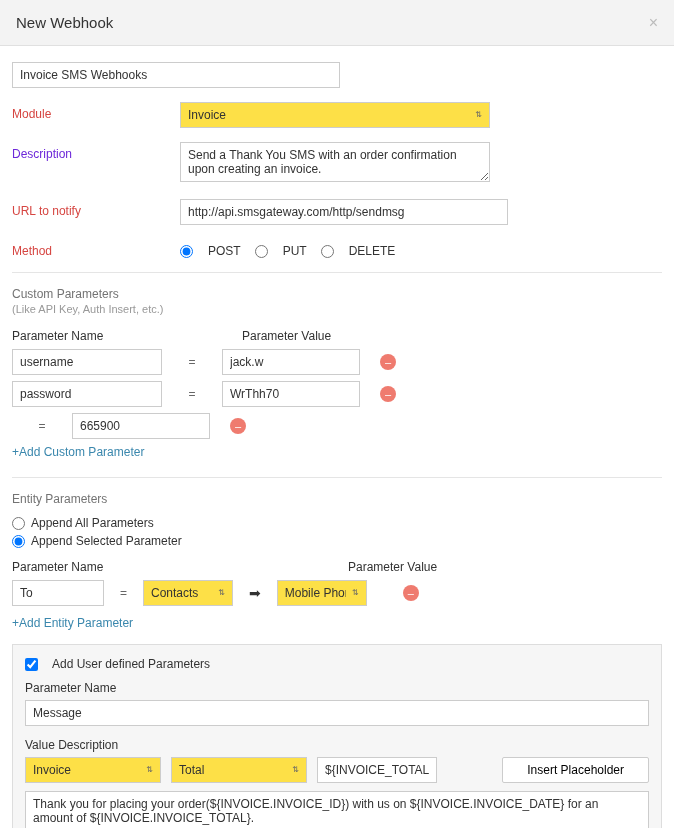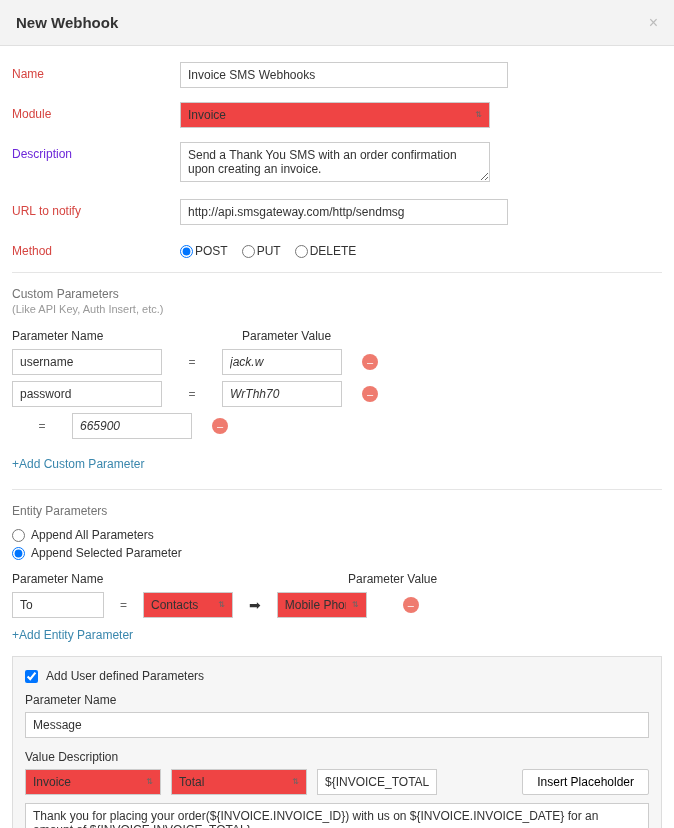--- a/index.html
+++ b/index.html
@@ -1,73 +1,72 @@
 <!DOCTYPE html>
 <html><head>
 <meta charset="utf-8">
 <style>
 * { box-sizing: border-box; margin: 0; padding: 0; }
 body { font-family: -apple-system, "Helvetica Neue", Arial, sans-serif; font-size: 12px; color: #333; background: #fff; width: 674px; }
 .header { background: #f3f3f3; border-bottom: 1px solid #e0e0e0; padding: 14px 16px; position: relative; }
-.header h2 { font-size: 15px; font-weight: 700; color: #333; }
+.header h2 { font-size: 15px; font-weight: 400; color: #333; }
 .close { position: absolute; right: 16px; top: 14px; color: #bbb; font-size: 16px; cursor: pointer; }
 .body { padding: 16px 12px 16px 12px; }
 .row { display: flex; align-items: flex-start; margin-bottom: 14px; }
 .label { width: 168px; padding-top: 5px; color: #6d28d9; }
 .label.red { color: #d64541; }
 .subtext { color: #999; font-size: 11px; margin-top: 2px; }
 .field { flex: 1; }
 input[type=text], select, textarea { border: 1px solid #ccc; padding: 5px 7px; font-size: 12px; font-family: inherit; color: #333; background: #fff; }
 input[type=text] { width: 328px; height: 26px; }
 textarea { width: 310px; resize: both; }
 textarea.desc { height: 40px; }
-select { height: 26px; width: 310px; appearance: none; -webkit-appearance: none; background: #ef4444; padding-right: 20px; }
+select { height: 26px; width: 310px; appearance: none; -webkit-appearance: none; background: #fde047; padding-right: 20px; }
 .select-wrap { position: relative; display: inline-block; }
 .select-arrow { position: absolute; right: 8px; top: 50%; transform: translateY(-50%); font-size: 8px; color: #666; pointer-events: none; line-height: 1; }
 .radios { display: flex; gap: 14px; align-items: center; padding-top: 5px; }
-.radios label { display: flex; align-items: center; gap: 2px; font-size: 12px; }
+.radios label { display: flex; align-items: center; gap: 15px; font-size: 12px; }
 hr { border: none; border-top: 1px solid #e5e5e5; margin: 10px 0 14px 0; }
 .section-title { font-size: 12px; color: #737373; margin-bottom: 2px; }
 .param-head { display: flex; margin-bottom: 6px; }
 .param-head .c1 { width: 170px; }
 .param-head .c2 { width: 60px; }
 .param-head .c3 { width: 170px; }
 .param-row { display: flex; align-items: center; margin-bottom: 6px; }
 .param-row .c1 input { width: 150px; }
 .param-row .eq { width: 60px; text-align: center; color: #666; }
-.param-row .c3 input { width: 120px; font-style: italic; }
+.param-row .c3 input { width: 138px; }
 .remove-btn { width: 16px; height: 16px; border-radius: 50%; background: #ef7b6f; color: #fff; display: flex; align-items: center; justify-content: center; margin-left: 20px; cursor: pointer; font-size: 11px; line-height: 1; }
-.link { color: #3a87ad; font-size: 12px; cursor: pointer; margin-top: 12px; display: inline-block; }
+.link { color: #3a87ad; font-size: 12px; cursor: pointer; margin-top: 0; display: inline-block; }
 .entity-row { display: flex; align-items: center; gap: 16px; margin-top: 6px; }
 .entity-row input[type=text] { width: 92px; }
 .entity-row .eq { color: #666; }
 .entity-row .select-wrap select { width: 90px; }
 .arrow-icon { font-size: 14px; color: #333; }
 .user-defined { background: #f6f6f6; border: 1px solid #ddd; padding: 12px; margin-top: 14px; }
-.user-defined .checkbox-row { display: flex; align-items: center; gap: 8px; margin-bottom: 10px; }
+.user-defined .checkbox-row { display: flex; align-items: center; gap: 14px; margin-bottom: 10px; }
 .user-defined .full-input { width: 100%; }
 .ud-label { font-size: 12px; margin-bottom: 5px; display: block; }
 .value-desc-row { display: flex; gap: 10px; align-items: center; margin-bottom: 8px; }
 .value-desc-row .select-wrap select { width: 136px; }
 .value-desc-row input[type=text] { width: 120px; }
-.btn { border: 1px solid #ccc; background: #fff; padding: 5px 14px; font-size: 12px; cursor: pointer; border-radius: 2px; }
+.btn { border: 1px solid #ccc; background: #fff; padding: 5px 24px; font-size: 12px; cursor: pointer; border-radius: 2px; }
 .message-area { width: 100%; height: 80px; resize: both; }
 </style>
 </head>
 <body>
 
 <div class="header">
   <h2>New Webhook</h2>
   <span class="close">×</span>
 </div>
 
 <div class="body">
 
   <div class="row">
-    <div class="label red">Name</div>
     <div class="field"><input type="text" value="Invoice SMS Webhooks" style=""></div>
   </div>
 
   <div class="row">
     <div class="label red">Module</div>
     <div class="field">
       <div class="select-wrap">
         <select><option>Invoice</option></select>
         <span class="select-arrow">⇅</span>
       </div>

